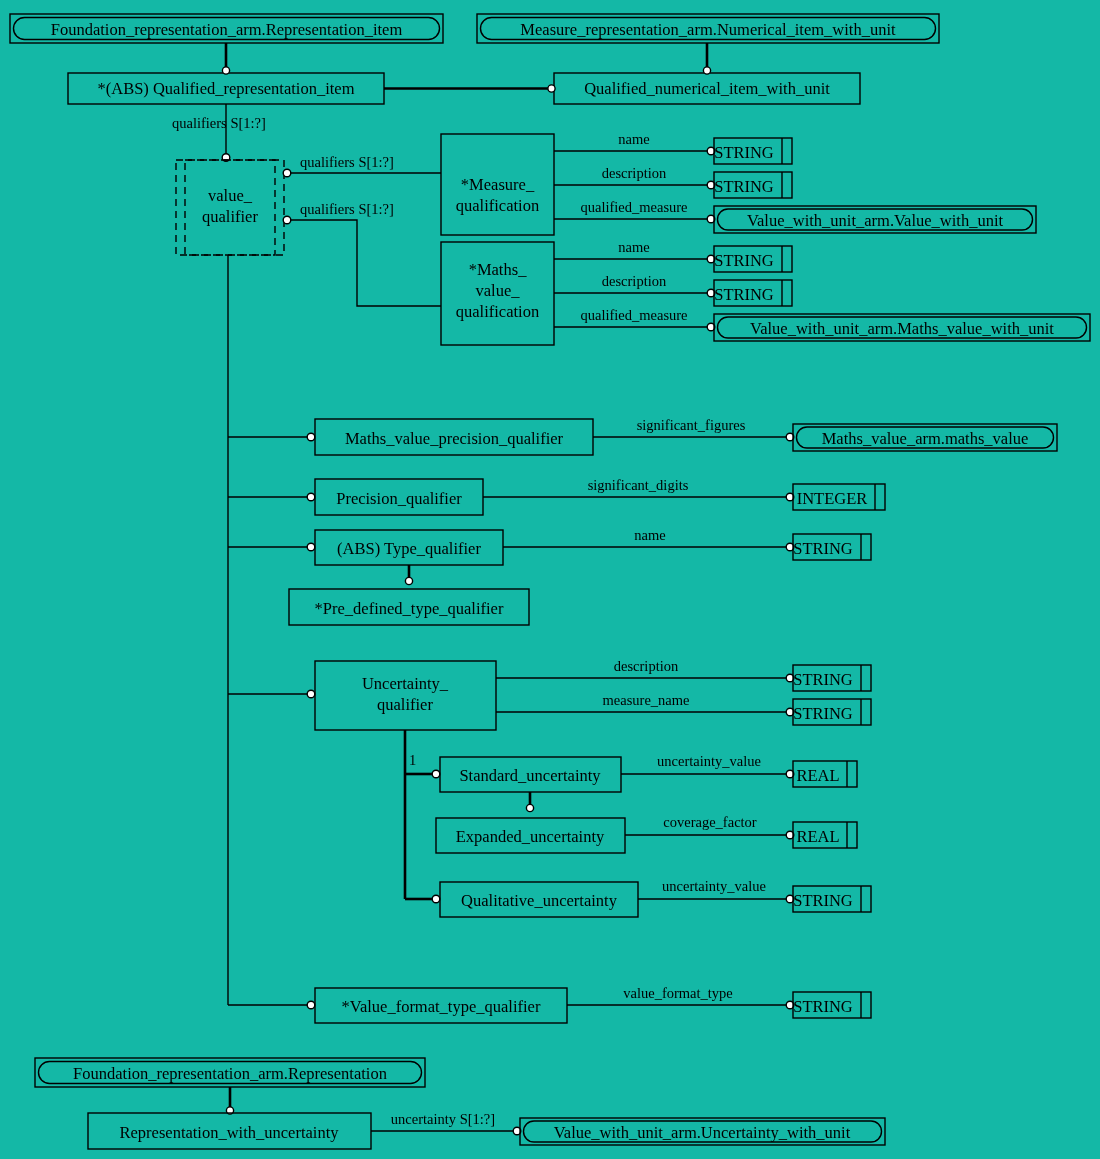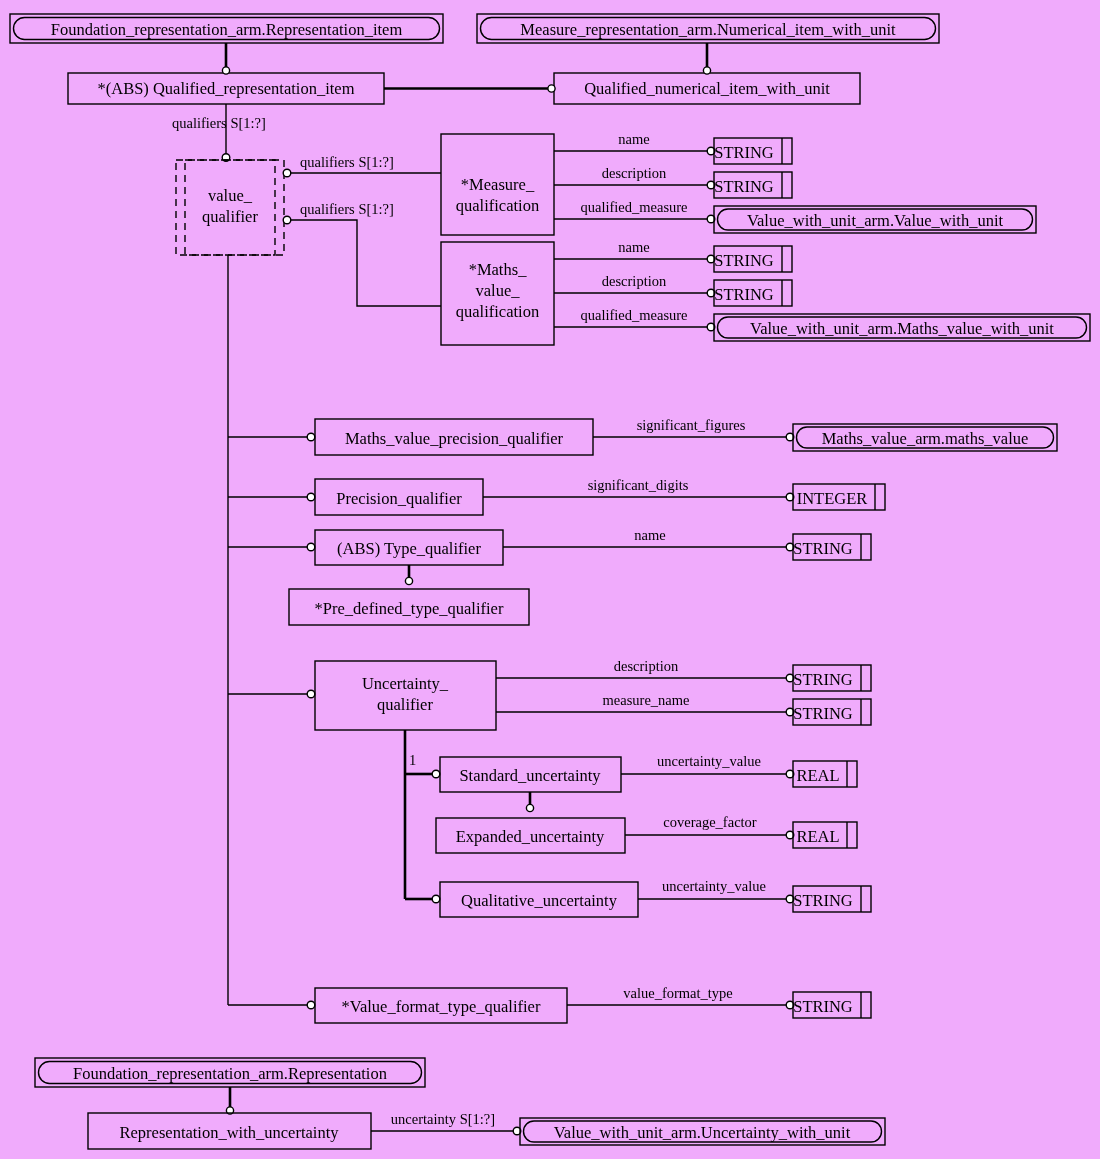--- a/index.html
+++ b/index.html
@@ -1,17 +1,17 @@
 <!DOCTYPE html>
 <html><head>
 <meta charset="utf-8">
 <style>
   html,body{margin:0;padding:0;background:#ffffff;}
   body{font-family:"Liberation Serif", serif;}
-  #canvas{position:relative;width:1100px;height:1159px;background:#f0abfc;}
+  #canvas{position:relative;width:1100px;height:1159px;background:#14b8a6;}
   svg{display:block;}
   .ln{stroke:#000;stroke-width:1.4;fill:none;}
   .ln-thick{stroke:#000;stroke-width:2.6;fill:none;}
   .bx{fill:none;stroke:#000;stroke-width:1.4;}
   .bx-dash{fill:none;stroke:#000;stroke-width:1.4;stroke-dasharray:7 5;}
   .circ{fill:#fff;stroke:#000;stroke-width:1.4;}
   .txt{font-family:"Liberation Serif", serif;font-size:16.5px;fill:#000;}
   .txt-attr{font-family:"Liberation Serif", serif;font-size:14.5px;fill:#000;}
   .txt-card{font-family:"Liberation Serif", serif;font-size:14.5px;fill:#000;}
 </style>

